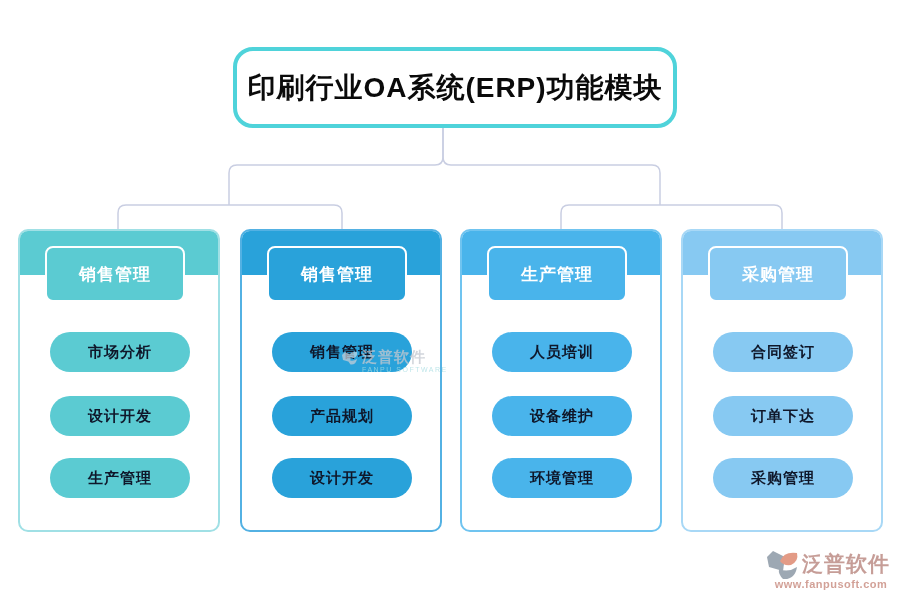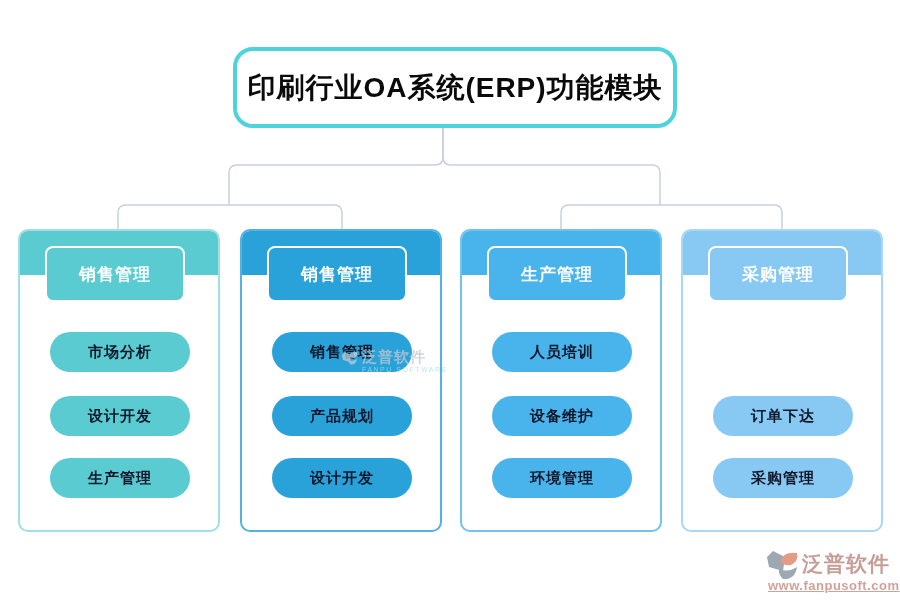--- a/index.html
+++ b/index.html
@@ -39,21 +39,21 @@
   .watermark .wm-text{display:flex;flex-direction:column;line-height:1;}
   .watermark .wm-cn{font-size:15px;font-weight:bold;color:#c3c8d0;letter-spacing:1px;}
   .watermark .wm-en{font-size:7px;color:#a8dde2;letter-spacing:1.5px;margin-top:2px;}
   .brand{position:absolute;left:764px;top:546px;width:130px;height:48px;opacity:.85;}
   .brand .brand-icon{position:absolute;left:0;top:3px;}
   .brand .brand-name{
     position:absolute;left:38px;top:4px;font-size:21px;font-weight:bold;color:#bd8d86;letter-spacing:1px;
   }
   .brand .brand-url{
     position:absolute;left:4px;top:32px;width:126px;text-align:center;
-    font-size:13px;color:#cb9186;letter-spacing:.5px;font-weight:bold;text-decoration:underline;
+    font-size:11px;color:#cb9186;letter-spacing:.5px;font-weight:bold;
   }
 </style>
 </head>
 <body>
 
 <div class="canvas">
 
   <svg class="connectors" viewBox="0 0 900 600" xmlns="http://www.w3.org/2000/svg">
     <g fill="none" stroke="#C9CEE2" stroke-width="1.5">
       <path d="M443,128 L443,157 Q443,165 435,165 L237,165 Q229,165 229,173 L229,205"></path>
@@ -87,20 +87,21 @@
     <div class="band"></div>
     <div class="header">生产管理</div>
     <div class="pill pill-0">人员培训</div>
     <div class="pill pill-1">设备维护</div>
     <div class="pill pill-2">环境管理</div>
   </div>
 
   <div class="column col-3" style="--c: #87C9F2; --b: #A8D8F6;">
     <div class="band"></div>
     <div class="header">采购管理</div>
+    <div class="pill pill-0">合同签订</div>
     <div class="pill pill-1">订单下达</div>
     <div class="pill pill-2">采购管理</div>
   </div>
 
   <div class="watermark">
     <svg width="18" height="18" viewBox="0 0 36 36">
       <polygon points="8,6 20,12 18,26 4,22 2,12" fill="#c3cdd8"></polygon>
       <path d="M16,14 Q20,4 32,6 Q34,14 26,18 Q19,19 16,14 Z" fill="#bcd9e8"></path>
       <path d="M15,22 Q24,26 32,20 Q30,32 19,31 Q14,27 15,22 Z" fill="#c3cdd8"></path>
     </svg>

